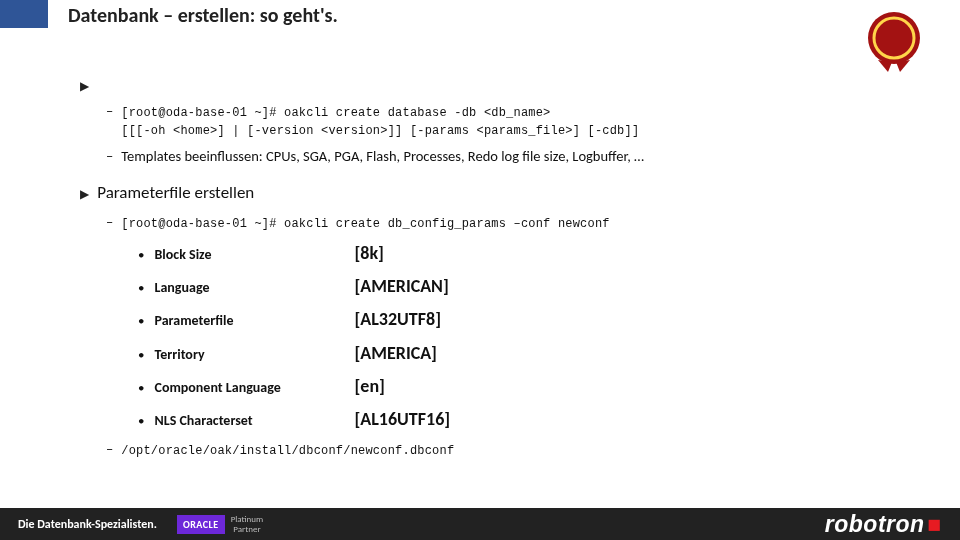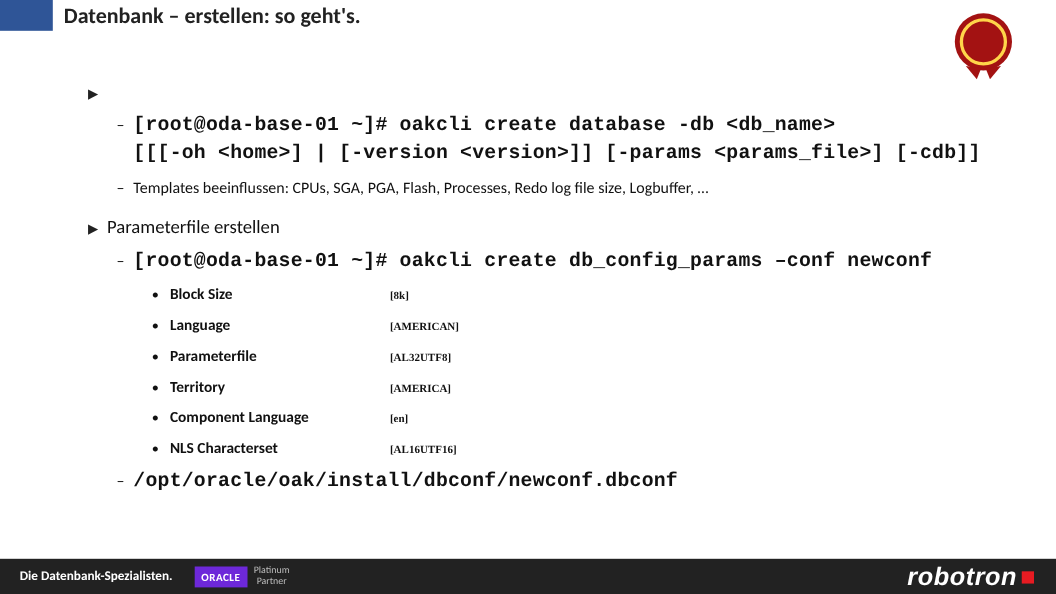--- a/index.html
+++ b/index.html
@@ -1,33 +1,33 @@
 <!DOCTYPE html>
 <html><head>
 <meta charset="utf-8">
 <style>
   * { margin:0; padding:0; box-sizing:border-box; }
   html,body { width:960px; height:540px; background:#fff; font-family:"Segoe UI","Calibri",Arial,sans-serif; color:#111; overflow:hidden; }
   .slide { position:relative; width:960px; height:540px; }
   .title-row { display:flex; align-items:flex-start; height:48px; }
   .blue-block { width:48px; height:28px; background:#2f5597; }
-  .title { font-size:20px; font-weight:700; color:#222; padding:3px 0 0 10px; }
+  .title { font-size:20px; font-weight:700; color:#222; padding:3px 0 0 20px; }
   .badge { position:absolute; top:6px; right:30px; }
   .content { padding:16px 40px 0 86px; font-size:14.5px; line-height:1.45; }
   .lvl1 { margin:14px 0 6px -6px; display:flex; align-items:baseline; }
   .tri { margin-right:8px; font-size:12px; color:#222; }
   .lvl1-text { font-size:17px; }
   .lvl2 { margin:6px 0 4px 20px; display:flex; align-items:baseline; }
   .dash { margin-right:8px; }
-  .mono { font-family:"Courier New",monospace; font-weight:700; font-size:18px; letter-spacing:.2px; } 
+  .mono { font-family:"Courier New",monospace; font-weight:400; font-size:12px; letter-spacing:.2px; } 
   .params-table { margin:6px 0 4px 52px; }
   .params-table .row { display:flex; align-items:baseline; margin:7px 0; }
   .bull { margin-right:10px; font-size:13px; }
   .pname { width:200px; font-size:14px; font-weight:700; }
-  .pval  { font-size:10px; font-weight:700;font-family:Liberation Serif, serif; }
+  .pval  { font-size:18px; font-weight:700; }
   .footer { position:absolute; left:0; bottom:0; width:100%; height:32px; background:#222; display:flex; align-items:center; padding:0 18px; color:#fff; font-size:12px; }
   .footer-tagline { font-weight:700; }
   .oracle { display:flex; align-items:center; margin-left:20px; }
   .oracle-box { background:#6d28d9; color:#fff; font-size:10px; font-weight:700; padding:3px 6px; letter-spacing:.5px; }
   .oracle-txt { font-size:9px; line-height:1.1; margin-left:6px; color:#bbb;text-align:center; }
   .robotron { margin-left:auto; font-family:Arial,sans-serif; font-size:23px; font-weight:900; font-style:italic; color:#fff; letter-spacing:.5px; }
   .robotron .square { color:#e71b22; font-style:normal; margin-left:3px; }
 </style>
 </head>
 <body>

